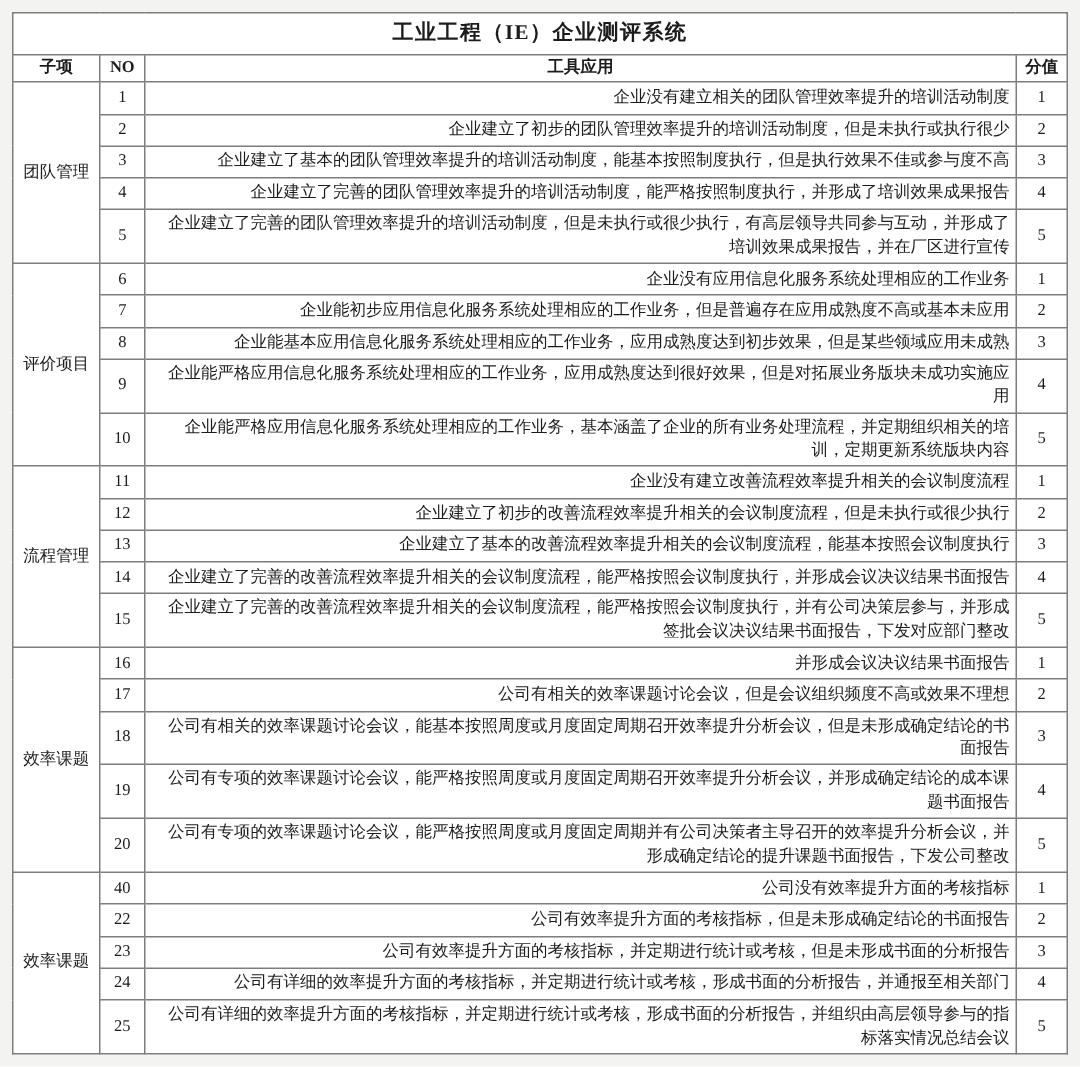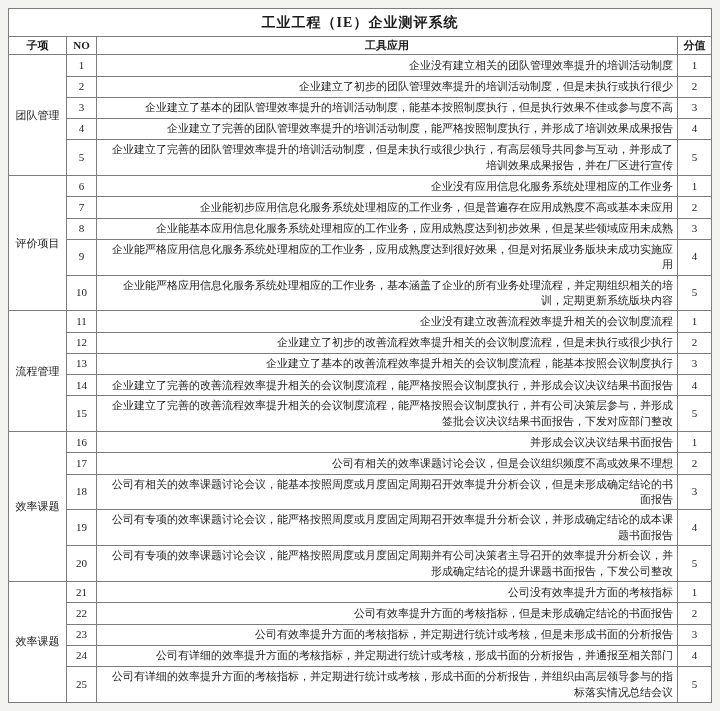--- a/index.html
+++ b/index.html
@@ -176,21 +176,21 @@
           <td class="item-cell">公司有专项的效率课题讨论会议，能严格按照周度或月度固定周期召开效率提升分析会议，并形成确定结论的成本课题书面报告</td>
           <td class="score-cell">4</td>
         </tr>
         <tr class="data-row">
           <td class="no-cell">20</td>
           <td class="item-cell">公司有专项的效率课题讨论会议，能严格按照周度或月度固定周期并有公司决策者主导召开的效率提升分析会议，并形成确定结论的提升课题书面报告，下发公司整改</td>
           <td class="score-cell">5</td>
         </tr>
         <tr class="data-row">
           <td class="sub-cell" rowspan="5">效率课题</td>
-          <td class="no-cell">21</td>
+          <td class="no-cell">40</td>
           <td class="item-cell">公司没有效率提升方面的考核指标</td>
           <td class="score-cell">1</td>
         </tr>
         <tr class="data-row">
           <td class="no-cell">22</td>
           <td class="item-cell">公司有效率提升方面的考核指标，但是未形成确定结论的书面报告</td>
           <td class="score-cell">2</td>
         </tr>
         <tr class="data-row">
           <td class="no-cell">23</td>

